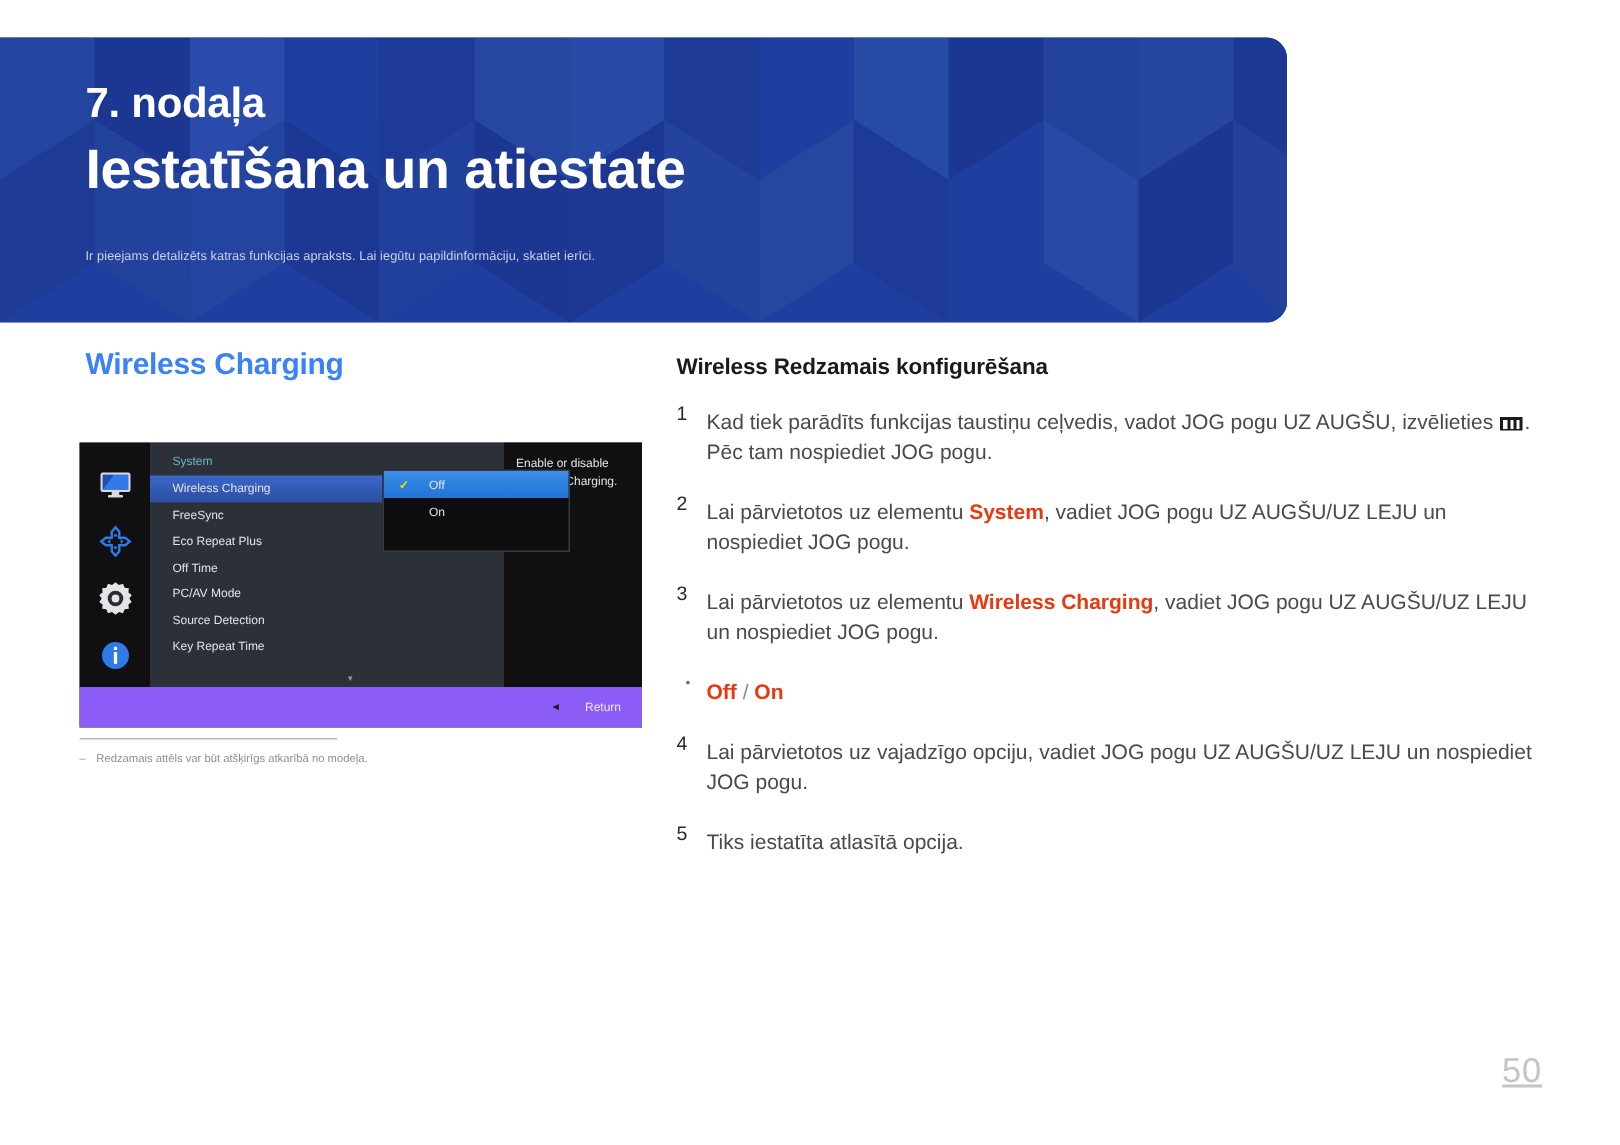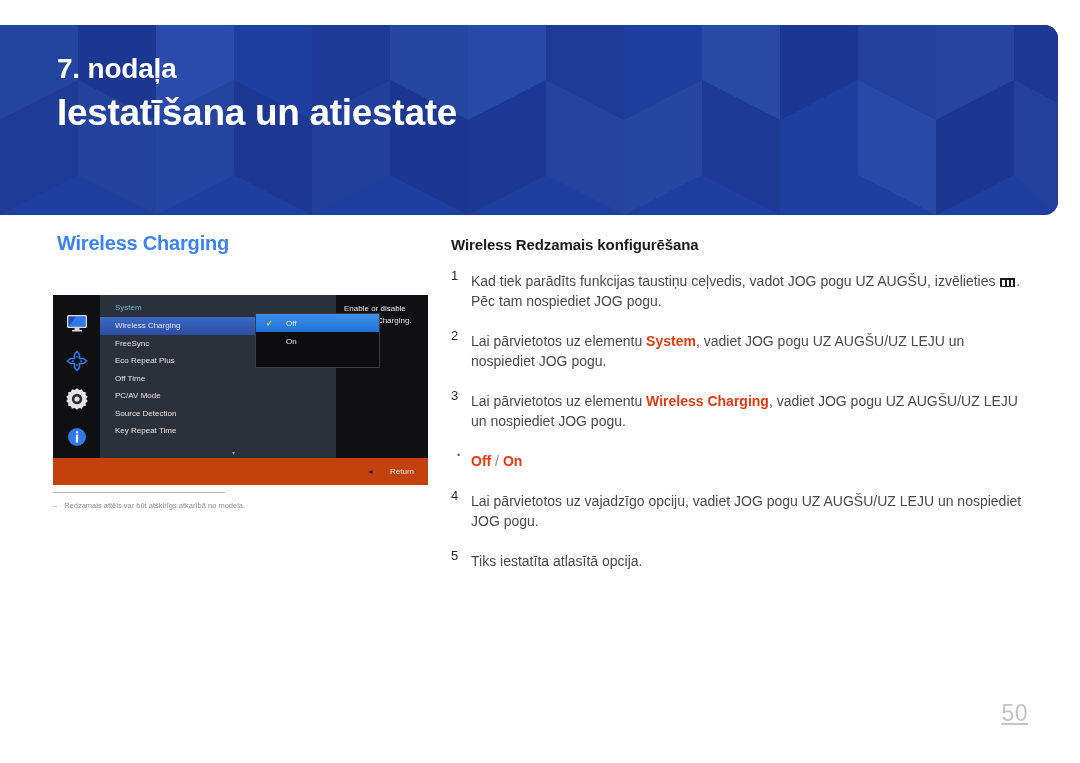--- a/index.html
+++ b/index.html
@@ -17,21 +17,21 @@
     width: 1080px;
     height: 763px;
     background: #ffffff;
   }
 
   
   .banner {
     position: absolute;
     left: 0;
     top: 25px;
-    width: 1058px;
+    width: 858px;
     height: 190px;
     background: #1f3fa0;
     border-radius: 0 14px 14px 0;
     overflow: hidden;
   }
   .banner-pattern {
     position: absolute;
     inset: 0;
     width: 100%;
     height: 100%;
@@ -197,21 +197,21 @@
     font-size: 8px;
     font-weight: bold;
   }
   .popup-label { padding-left: 21px; }
   .osd-footer {
     position: absolute;
     left: 0;
     bottom: 0;
     width: 375px;
     height: 27px;
-    background: #c2410c;
+    background: #8b5cf6;
     display: flex;
     align-items: center;
     justify-content: flex-end;
     padding-right: 14px;
     gap: 16px;
   }
   .footer-tri {
     color: #1b1b1f;
     font-size: 7px;
   }
@@ -369,20 +369,21 @@
 
         <polygon points="936,0 1014,-40 1014,55 936,95" fill="#25459e"></polygon>
         <polygon points="1014,-40 1058,-18 1058,78 1014,55" fill="#1c3893"></polygon>
         <polygon points="936,95 1014,55 1014,150 936,190" fill="#1b3791"></polygon>
         <polygon points="1014,55 1058,78 1058,190 1014,150" fill="#234199"></polygon>
       </g>
     </svg>
     <div class="banner-inner">
       <div class="banner-chapter">7. nodaļa</div>
       <div class="banner-title">Iestatīšana un atiestate</div>
+      <div class="banner-sub">Ir pieejams detalizēts katras funkcijas apraksts. Lai iegūtu papildinformāciju, skatiet ierīci.</div>
     </div>
   </div>
 
   <div class="left-col">
     <div class="section-title">Wireless Charging</div>
   </div>
 
   <div class="osd">
     <div class="osd-body">
 

